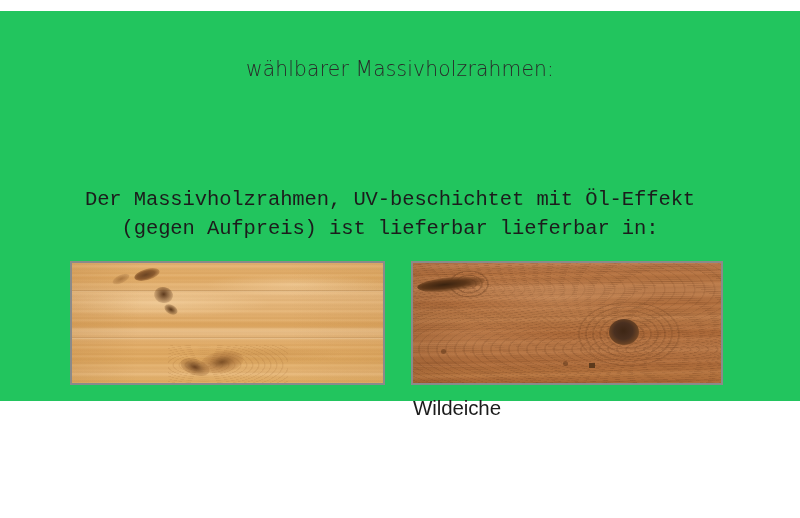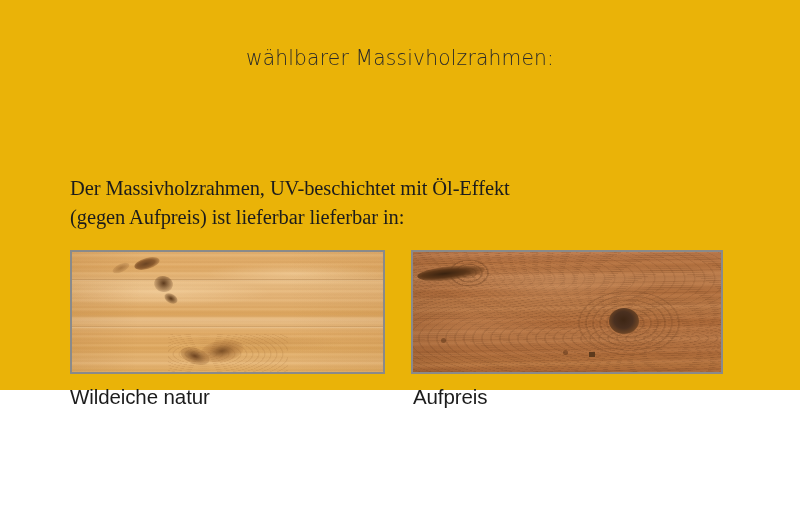--- a/index.html
+++ b/index.html
@@ -12,24 +12,24 @@
     height: 518px;
     position: relative;
     overflow: hidden;
     font-family: "Liberation Sans", sans-serif;
     color: #231f20;
     -webkit-font-smoothing: antialiased;
   }
 
   .page {
     position: absolute;
-    left: 0; top: 0;
+    left: 0; top: 11px;
     width: 800px;
     height: 390px;
-    background: #eab308;
+    background: #22c55e;
   }
 
   
   .heading {
     position: absolute;
     left: 0;
     top: 45px;
     width: 800px;
     text-align: center;
     font-family: "DejaVu Sans", sans-serif;
@@ -40,26 +40,27 @@
     transform: scaleX(0.92);
     transform-origin: center top;
   }
 
   
   .body-copy {
     position: absolute;
     left: 70px;
     top: 174px;
     width: 640px;
-    font-family: Liberation Serif, serif;
+    font-family: Liberation Mono, monospace;
     font-weight: 400;
     font-size: 20.5px;
     line-height: 29px;
     color: #1c1c1c;
     letter-spacing: -0.1px;
+    text-align: center;
   }
   .body-copy .line { display: block; white-space: nowrap; }
 
   
   .swatch-row {
     position: absolute;
     left: 0;
     top: 250px;
     width: 800px;
     height: 130px;
@@ -357,16 +358,15 @@
         <div class="nut-k-top"></div>
         <div class="nut-k-halo"></div>
         <div class="nut-k-main"></div>
         <div class="nut-spot1"></div>
         <div class="nut-spot2"></div>
         <div class="nut-spot3"></div>
       </div>
     </div>
   </div>
 
-  <div class="swatch-label left">Wildeiche natur</div>
-  <div class="swatch-label right">Aufpreis</div>
+  <div class="swatch-label right">Wildeiche</div>
 
 </div>
 
 </body></html>

